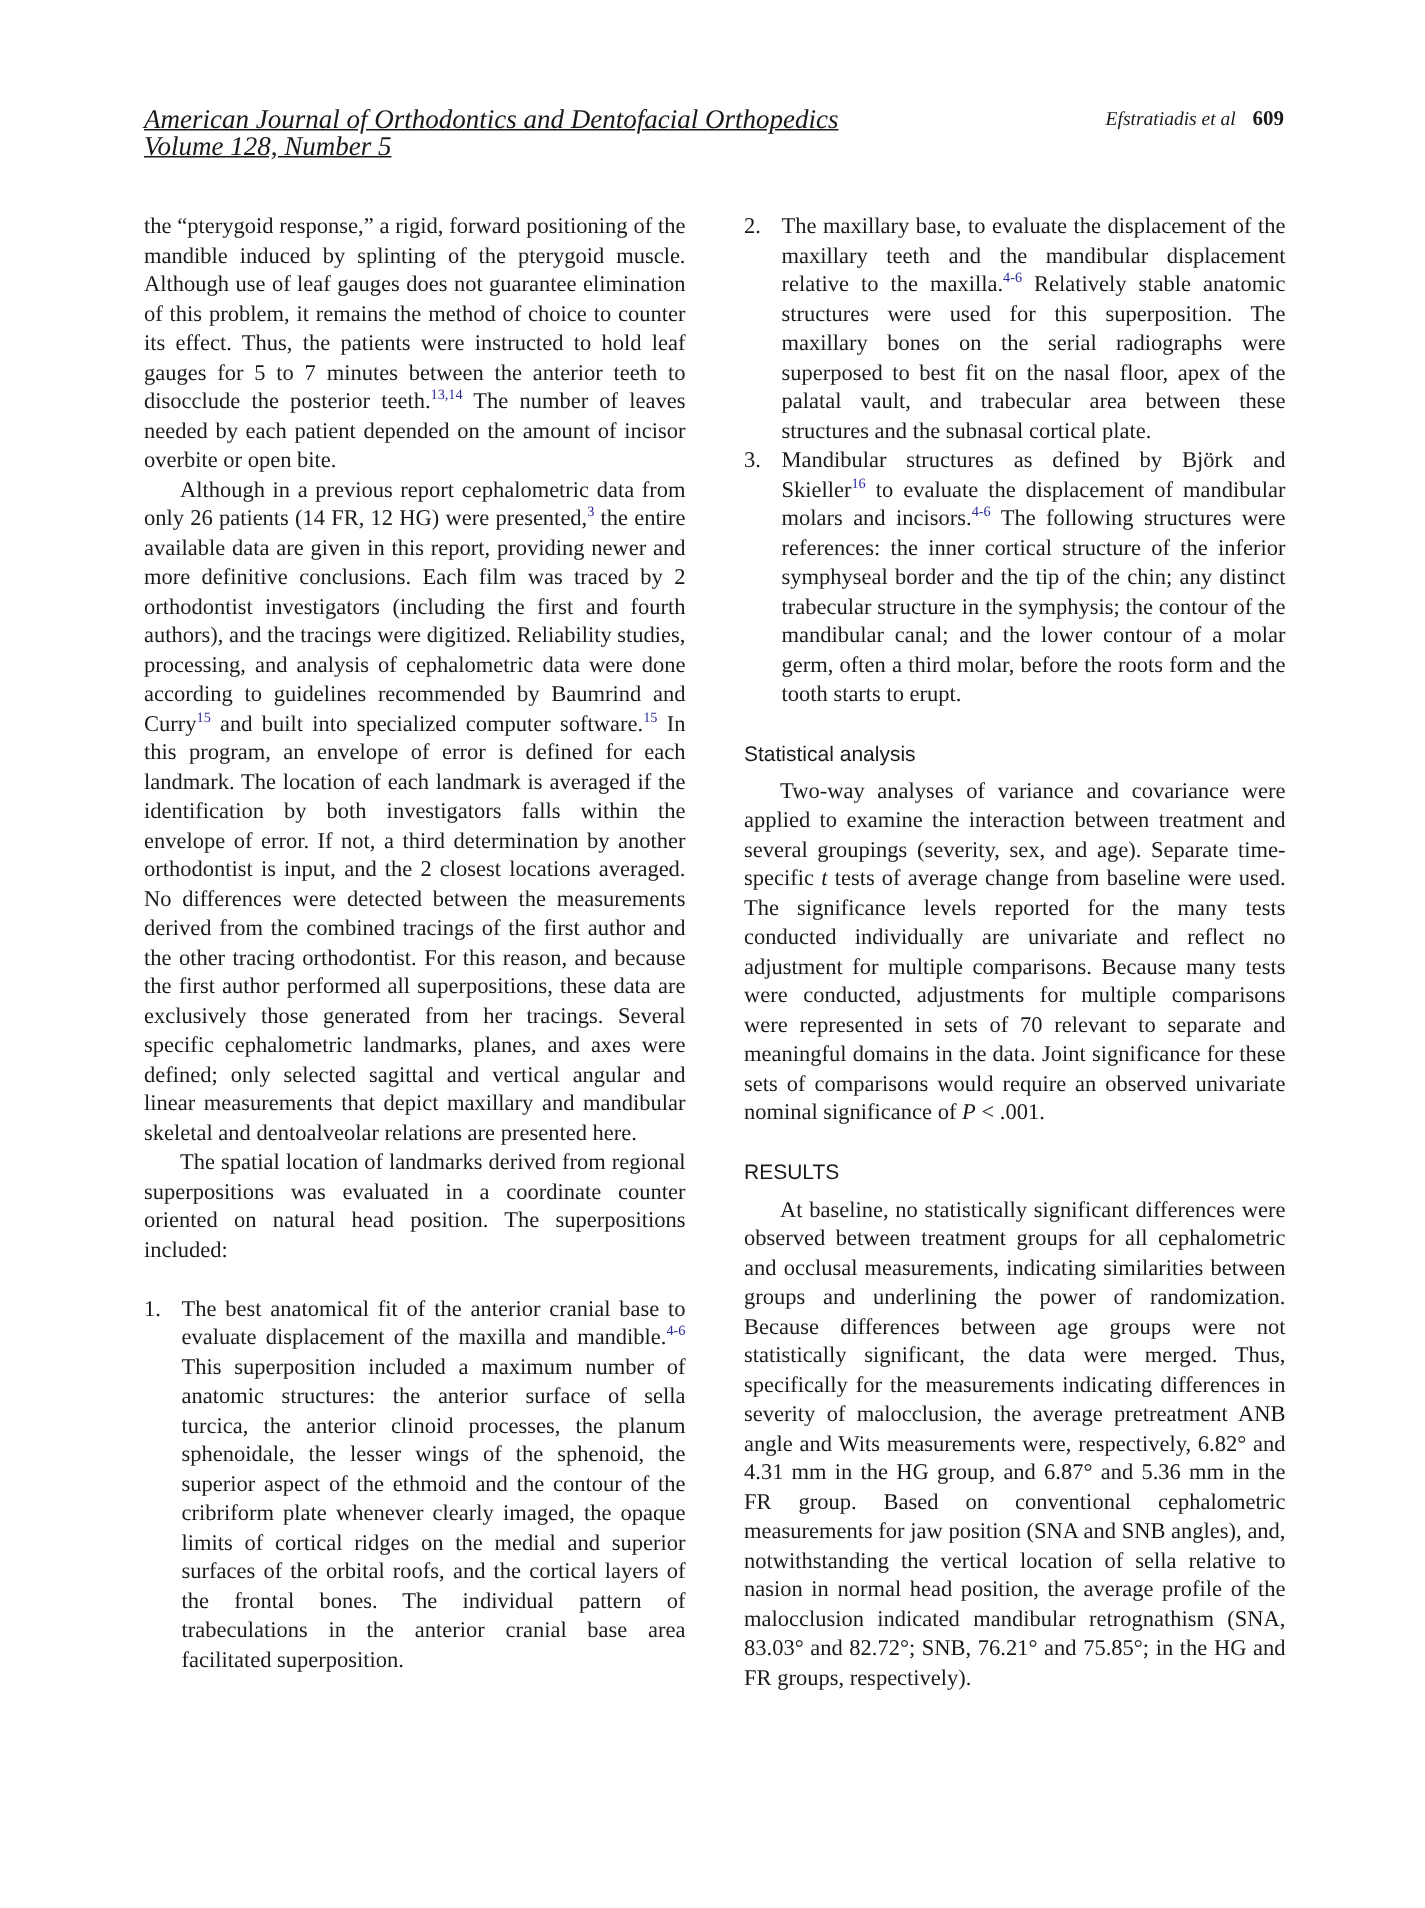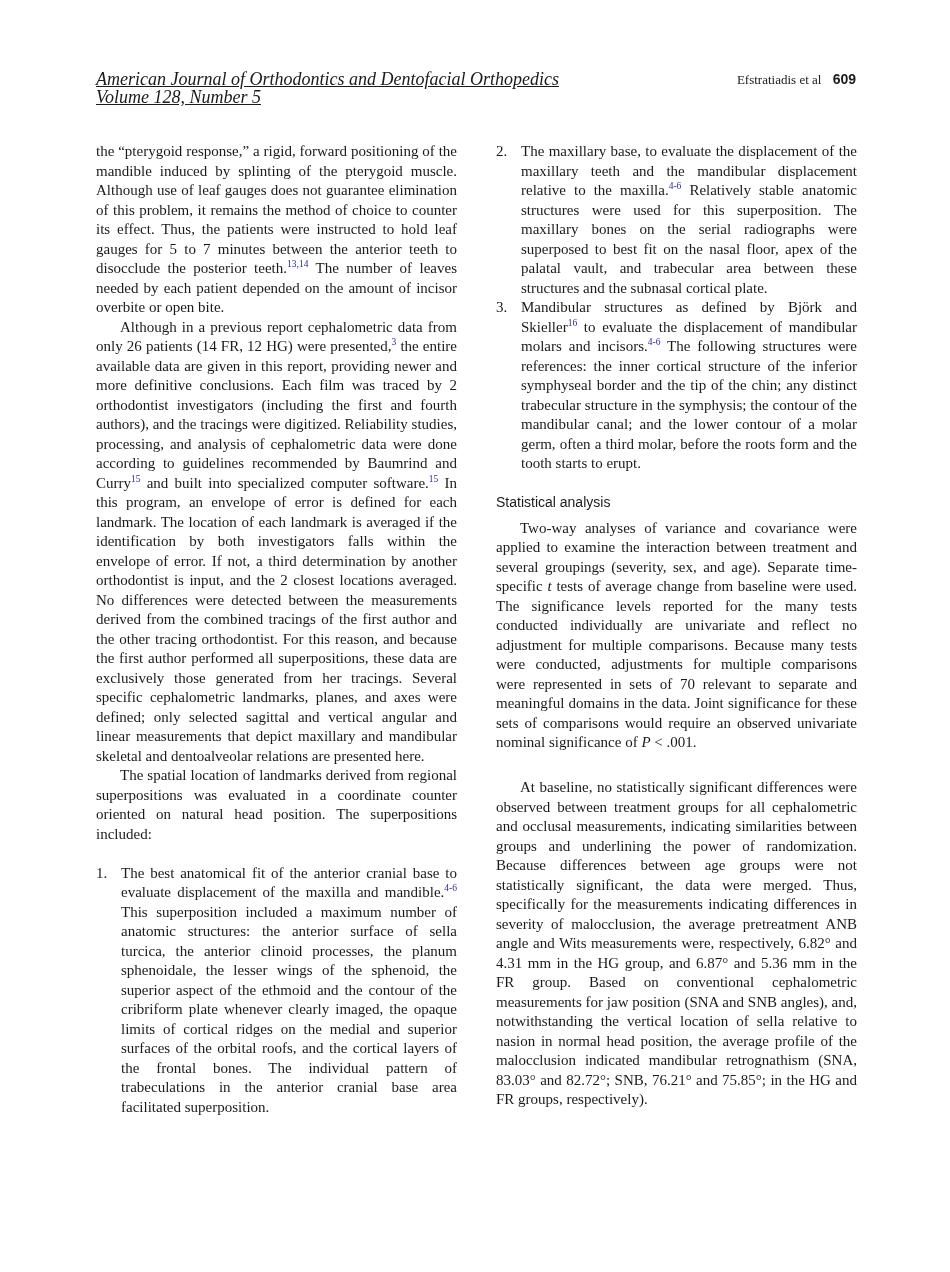--- a/index.html
+++ b/index.html
@@ -2,22 +2,22 @@
 <html><head>
 <meta charset="utf-8">
 <style>
   html, body { margin: 0; padding: 0; background: #ffffff; }
   body { width: 950px; height: 1272px; position: relative; overflow: hidden;
          font-family: "Liberation Serif", "DejaVu Serif", serif; color: #1a1a1a; }
   .header { position: absolute; top: 70px; left: 96px; width: 760px; height: 40px; }
   .header-left { position: absolute; left: 0; top: 0; font-style: italic; font-size: 18px; line-height: 18px;
                  font-family: "Liberation Serif", serif; text-decoration: underline; }
   .header-right { position: absolute; right: 0; top: 0; font-size: 13px; line-height: 18px; }
-  .header-right .author { font-family: "Liberation Serif", serif; margin-right: 8px; }
-  .header-right .page-num { font-family: Liberation Sans, sans-serif; font-weight: bold; font-size: 14px; }
+  .header-right .author { font-style: italic; font-family: "Liberation Serif", serif; margin-right: 8px; }
+  .header-right .page-num { font-family: Liberation Serif, serif; font-weight: bold; font-size: 14px; }
   .col { position: absolute; top: 142px; width: 361px; font-size: 15px; line-height: 19.5px;
          text-align: justify; hyphens: manual; }
   .col-left { left: 96px; }
   .col-right { left: 496px; }
   p { margin: 0; }
   p.indent { text-indent: 24px; }
   sup { font-size: 9.5px; line-height: 0; vertical-align: 6px; color: #2b2b9a; margin-top: 39px; }
   .list-item { position: relative; padding-left: 25px; }
   .list-num { position: absolute; left: 0; top: 0; }
   .list-gap { height: 19.5px; }
@@ -59,15 +59,16 @@
   </div>
   <div class="list-item">
     <span class="list-num">3.</span>
     <p><span>Mandibular structures as defined by Björk and Skieller</span><sup>16</sup><span> to evaluate the displacement of mandib­ular molars and incisors.</span><sup>4-6</sup><span> The following struc­tures were references: the inner cortical structure of the inferior symphyseal border and the tip of the chin; any distinct trabecular structure in the sym­physis; the contour of the mandibular canal; and the lower contour of a molar germ, often a third molar, before the roots form and the tooth starts to erupt.</span></p>
   </div>
   <div class="sec-gap-md"></div>
   <h3>Statistical analysis</h3>
   <div class="after-head"></div>
   <p class="indent"><span>Two-way analyses of variance and covariance were applied to examine the interaction between treatment and several groupings (severity, sex, and age). Separate time-specific </span><span class="it">t</span><span> tests of average change from baseline were used. The significance levels reported for the many tests conducted individually are univariate and reflect no adjustment for multiple comparisons. Be­cause many tests were conducted, adjustments for multiple comparisons were represented in sets of 70 relevant to separate and meaningful domains in the data. Joint significance for these sets of comparisons would require an observed univariate nominal signifi­cance of </span><span class="it">P</span><span> &lt; .001.</span></p>
   <div class="sec-gap-md"></div>
+  <h3>RESULTS</h3>
   <div class="after-head"></div>
   <p class="indent">At baseline, no statistically significant differences were observed between treatment groups for all ceph­alometric and occlusal measurements, indicating simi­larities between groups and underlining the power of randomization. Because differences between age groups were not statistically significant, the data were merged. Thus, specifically for the measurements indi­cating differences in severity of malocclusion, the average pretreatment ANB angle and Wits measure­ments were, respectively, 6.82° and 4.31 mm in the HG group, and 6.87° and 5.36 mm in the FR group. Based on conventional cephalometric measurements for jaw position (SNA and SNB angles), and, notwithstanding the vertical location of sella relative to nasion in normal head position, the average profile of the malocclusion indicated mandibular retrognathism (SNA, 83.03° and 82.72°; SNB, 76.21° and 75.85°; in the HG and FR groups, respectively).</p>
 </div>
 
 </body></html>

